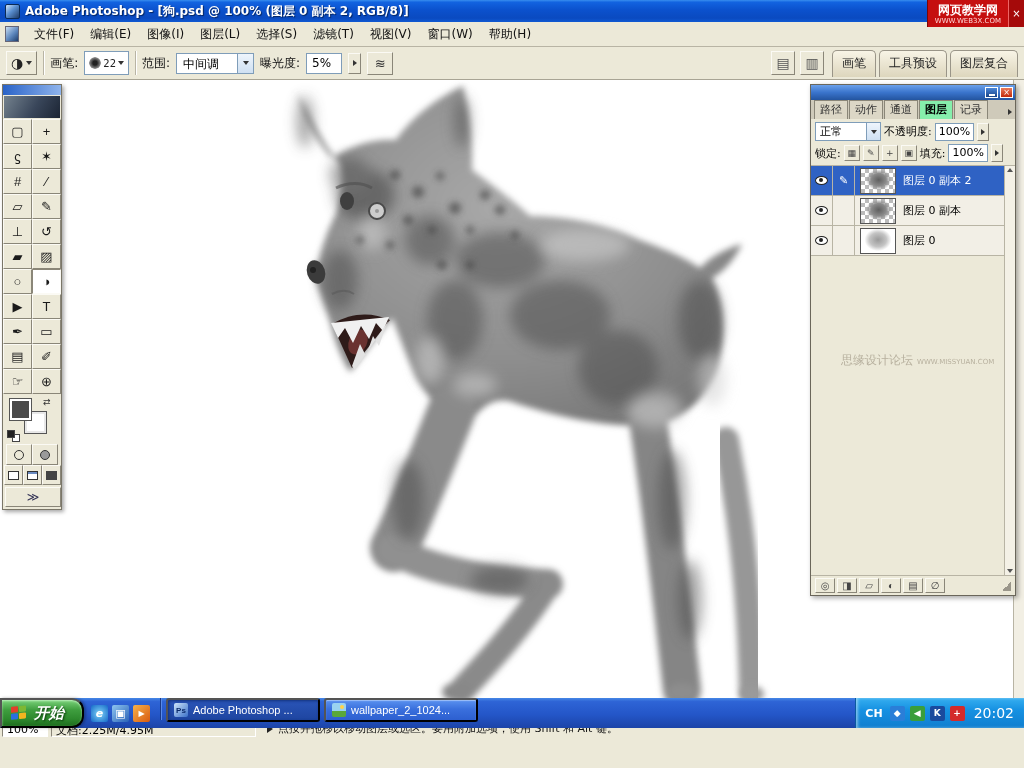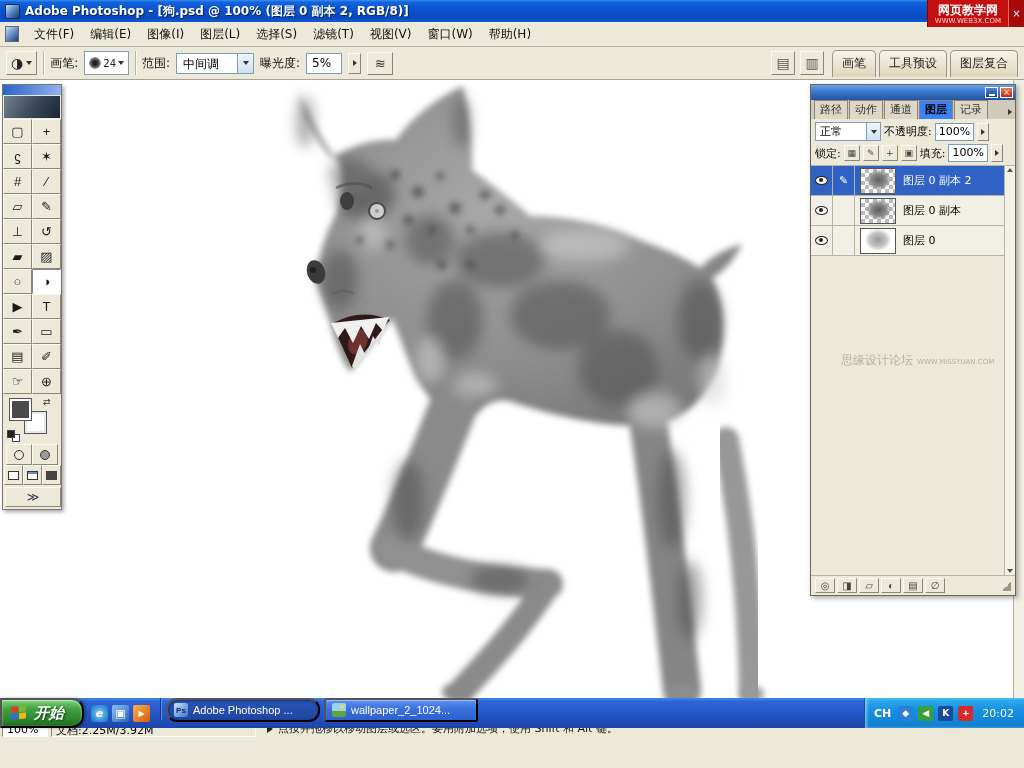--- a/index.html
+++ b/index.html
@@ -109,21 +109,21 @@
   .layers-panel { position:absolute; left:810px; top:84px; width:206px; height:512px; background:#ece9d8;
     border:1px solid #6a665a; box-shadow:2px 2px 5px rgba(0,0,0,.35); display:flex; flex-direction:column; z-index:45; }
   .lp-title { height:15px; background:linear-gradient(180deg,#6aa0ea 0%,#3a74cc 50%,#23549f 100%);
     display:flex; justify-content:flex-end; align-items:center; gap:2px; padding:1px 2px; flex:0 0 auto; }
   .lp-btn { width:13px; height:11px; font-size:8px; line-height:10px; text-align:center; color:#fff; border:1px solid #fff; }
   .lp-min { background:linear-gradient(#4a86d8,#1a4488); display:flex; align-items:flex-end; justify-content:center; }
   .lp-min i { display:block; width:6px; height:2px; background:#fff; margin-bottom:1px; }
   .lp-close { background:linear-gradient(#e87a5a,#c22a0a); }
   .lp-tabs { height:19px; background:#cfcaba; display:flex; align-items:flex-end; padding:2px 3px 0; flex:0 0 auto; }
   .lp-tab { font-size:11px; padding:1px 5px 2px; background:#dcd7c6; border:1px solid #8a8678; border-bottom:none; margin-right:1px; color:#333; white-space:nowrap; }
-  .lp-tab.active { background:#3b82f6; color:#000; font-weight:bold; }
+  .lp-tab.active { background:#86efac; color:#000; font-weight:bold; }
   .lp-tab-arrow { margin-left:auto; margin-bottom:4px; }
   .lp-controls { padding:3px 4px; border-bottom:1px solid #b8b4a4; display:flex; flex-direction:column; gap:3px; flex:0 0 auto; }
   .lp-crow { display:flex; align-items:center; gap:3px; font-size:11px; }
   .combo-s { height:19px; }
   .combo-s .combo-val { min-width:50px; font-size:11px; padding:1px 4px; }
   .combo-s .combo-btn { width:14px; }
   .spin-s { height:18px; min-width:34px; font-size:11px; padding:1px 3px; }
   .spin-btn-s { width:12px; height:18px; display:flex; align-items:center; justify-content:center; }
   .lock-btn { width:16px; height:16px; font-size:9px; display:flex; align-items:center; justify-content:center; color:#444; }
   .lp-body { flex:1; display:flex; min-height:0; }
@@ -168,35 +168,35 @@
   .ql { display:flex; align-items:center; gap:4px; padding:0 7px; }
   .ql-icon { width:17px; height:17px; display:flex; align-items:center; justify-content:center;
     font-size:11px; color:#fff; border-radius:2px; }
   .ql-ie { background:radial-gradient(#7fd4f7,#1468c8); font-style:italic; font-weight:bold; }
   .ql-desk { background:linear-gradient(135deg,#8fc6f0,#2a62b8); }
   .ql-mp { background:linear-gradient(135deg,#f7b24a,#d85a10); font-size:8px; }
   .tb-sep { width:1px; height:22px; background:#1a3a88; box-shadow:1px 0 0 #5a8ae8; margin:0 3px; }
   .task { width:154px; height:24px; margin:0 2px; border-radius:3px;
     background:linear-gradient(180deg,#5b92f0,#3a70dd 45%,#2d5fd0); box-shadow:inset 0 1px 1px #9ec0f8;
     display:flex; align-items:center; gap:5px; padding:0 6px; color:#fff; font-size:11px; }
-  .task.active { background:linear-gradient(180deg,#2a55b8,#1e45a0); box-shadow:inset 1px 1px 3px #12307a;border-radius:11px; }
+  .task.active { background:linear-gradient(180deg,#2a55b8,#1e45a0); box-shadow:inset 1px 1px 3px #12307a; }
   .task-icon { width:14px; height:14px; border-radius:2px; flex:0 0 auto;
     background:linear-gradient(135deg,#cfe6fa,#3a70c8); color:#0a2a6a; font-size:8px; font-weight:bold;
     display:flex; align-items:center; justify-content:center; }
   .task-icon.img { background:linear-gradient(180deg,#9ad2f0 55%,#5aa83a 55%); position:relative; }
   .task-icon.img::after { content:""; position:absolute; right:2px; top:2px; width:4px; height:4px; border-radius:50%; background:#ffd24a; }
   .task-label { white-space:nowrap; overflow:hidden; }
   .tray { margin-left:auto; height:30px; display:flex; align-items:center; gap:5px; padding:0 10px 0 9px;
     background:linear-gradient(180deg,#35aef0 0%,#1691e2 40%,#0f7ecf 100%);
     border-left:1px solid #0a5aa0; box-shadow:inset 2px 0 3px rgba(255,255,255,.45); color:#fff; }
   .lang { font-size:11px; font-weight:bold; margin-right:2px; }
   .tray-icon { width:15px; height:15px; border-radius:2px; display:flex; align-items:center; justify-content:center;
     font-size:9px; font-weight:bold; color:#fff; }
   .ti-0 { background:#2a7ed8; } .ti-1 { background:#3a9e3a; } .ti-2 { background:#1a4a9e; } .ti-3 { background:#d42a2a; }
-  .clock { font-size:11px; margin-left:4px; }
+  .clock { font-size:14px; margin-left:4px; }
 </style>
 </head>
 <body>
 
 <div id="app">
 
   <div class="canvas">
     <svg width="1014" height="625" viewBox="0 0 1014 625">
       <defs>
         <radialGradient id="bodyGrad" cx="45%" cy="35%" r="80%">
@@ -320,21 +320,21 @@
 
   <div class="optionsbar">
     <span class="tool-preset bev">
       <span class="tp-glyph">◑</span>
       <span class="tri-d"></span>
     </span>
     <span class="osep"></span>
     <span class="opt-label">画笔:</span>
     <span class="brush-preview">
       <span class="bp-dot"></span>
-      <span class="bp-size">24</span>
+      <span class="bp-size">22</span>
       <span class="tri-d"></span>
     </span>
     <span class="osep"></span>
     <span class="opt-label">范围:</span>
     <span class="combo">
       <span class="combo-val">中间调</span>
       <span class="combo-btn">
           <span class="tri-d"></span>
         </span>
     </span>
@@ -572,21 +572,21 @@
     <span class="sc-track">
         <span class="sc-thumb"></span>
       </span>
     <span class="sc-btn">
         <span class="tri-r"></span>
       </span>
   </div>
 
   <div class="statusbar">
     <span class="st-inset st-zoom">100%</span>
-    <span class="st-inset st-doc">文档:2.25M/3.92M</span>
+    <span class="st-inset st-doc">文档:2.25M/4.95M</span>
     <span class="st-hint">
       <span class="tri-r-b"></span>
       <span>点按并拖移以移动图层或选区。要用附加选项，使用 Shift 和 Alt 键。</span>
     </span>
   </div>
 
   <div class="taskbar">
     <button class="start">
       <span class="flag">
           <i></i>

